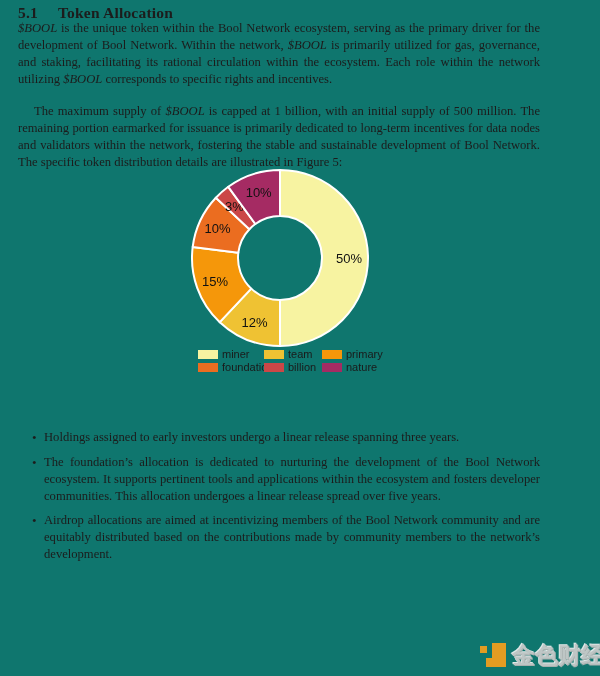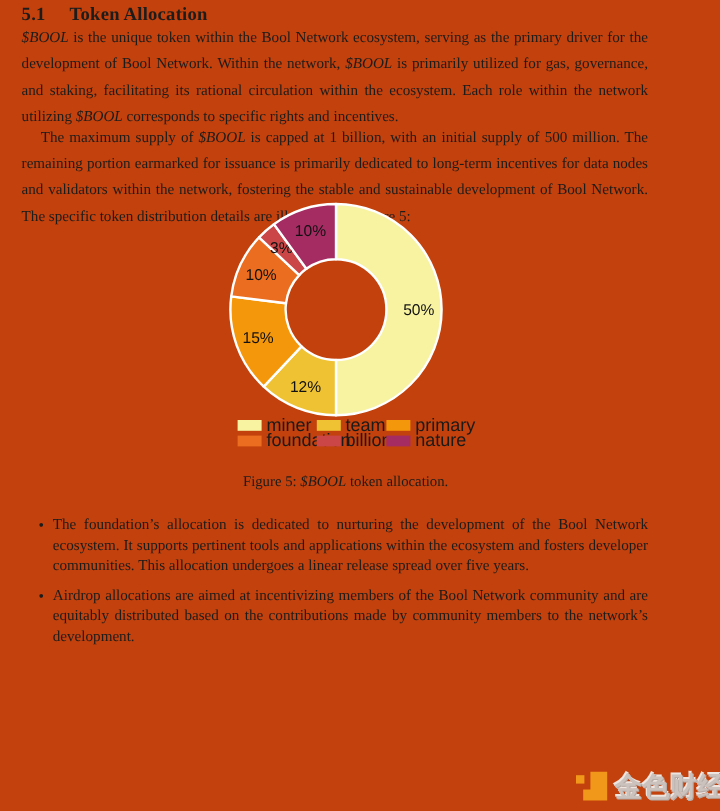--- a/index.html
+++ b/index.html
@@ -1,37 +1,37 @@
 <!DOCTYPE html>
 <html><head>
 <meta charset="utf-8">
 <style>
   html,body{margin:0;padding:0;background:#ffffff;}
   .page{
-    position:relative;width:600px;height:676px;background:#c2410c;
+    position:relative;width:600px;height:676px;background:#0f766e;
     font-family:"Liberation Serif", serif;color:#1c1c1c;overflow:hidden;
   }
   .heading{
     position:absolute;left:18px;top:4px;margin:0;
     font-size:15.5px;font-weight:bold;letter-spacing:.2px;
   }
   .heading .num{margin-right:20px;}
   .para{
     position:absolute;left:18px;width:522px;margin:0;
-    font-size:12.6px;line-height:22px;text-align:justify;
+    font-size:12.6px;line-height:17px;text-align:justify;
   }
   .para em,.caption em{font-style:italic;}
   .p1{top:20px;}
   .p2{top:103px;text-indent:16px;}
   .chart-svg{position:absolute;left:120px;top:165px;}
   .chart-label{font-family:"Liberation Sans",sans-serif;font-size:13px;fill:#111;}
   .legend{
     position:absolute;left:198px;top:349px;
     display:grid;grid-template-columns:66px 58px auto;row-gap:2px;
-    font-family:"Liberation Sans",sans-serif;font-size:15px;line-height:11px;color:#1a1a1a;
+    font-family:"Liberation Sans",sans-serif;font-size:11px;line-height:11px;color:#1a1a1a;
   }
   .legend-item{display:flex;align-items:center;white-space:nowrap;}
   .legend-swatch{width:20px;height:9px;margin-right:4px;flex:0 0 auto;}
   .caption{
     position:absolute;left:18px;top:394px;width:540px;margin:0;
     font-size:12.3px;text-align:center;
   }
   .bullets{
     position:absolute;left:18px;top:429px;width:522px;margin:0;padding:0;
     list-style:none;font-size:12.6px;line-height:17px;text-align:justify;
@@ -99,23 +99,23 @@
       <span class="legend-item">
         <span class="legend-swatch" style="background: rgb(203, 71, 71);"></span>
         <span>billion</span>
       </span>
       <span class="legend-item">
         <span class="legend-swatch" style="background: rgb(165, 43, 99);"></span>
         <span>nature</span>
       </span>
     </div>
 
-  <p class="caption"><span>Figure 5: </span><em>$BOOL</em><span> token allocation.</span></p>
 
   <ul class="bullets" id="bullet-list">
+      <li>Holdings assigned to early investors undergo a linear release spanning three years.</li>
       <li>The foundation’s allocation is dedicated to nurturing the development of the Bool Network ecosystem. It supports pertinent tools and applications within the ecosystem and fosters developer communities. This allocation undergoes a linear release spread over five years.</li>
       <li>Airdrop allocations are aimed at incentivizing members of the Bool Network community and are equitably distributed based on the contributions made by community members to the network’s development.</li>
     </ul>
 
   <div class="watermark">
     <svg width="28" height="26" viewBox="0 0 28 26">
       <rect id="wm-sq" x="0" y="3" width="7" height="7" fill="#F5A01C"></rect>
       <path id="wm-j" d="M12 0 H26 V24 H6 V15 H12 Z" fill="#F5A01C"></path>
     </svg>
     <span class="watermark-text">金色财经</span>

